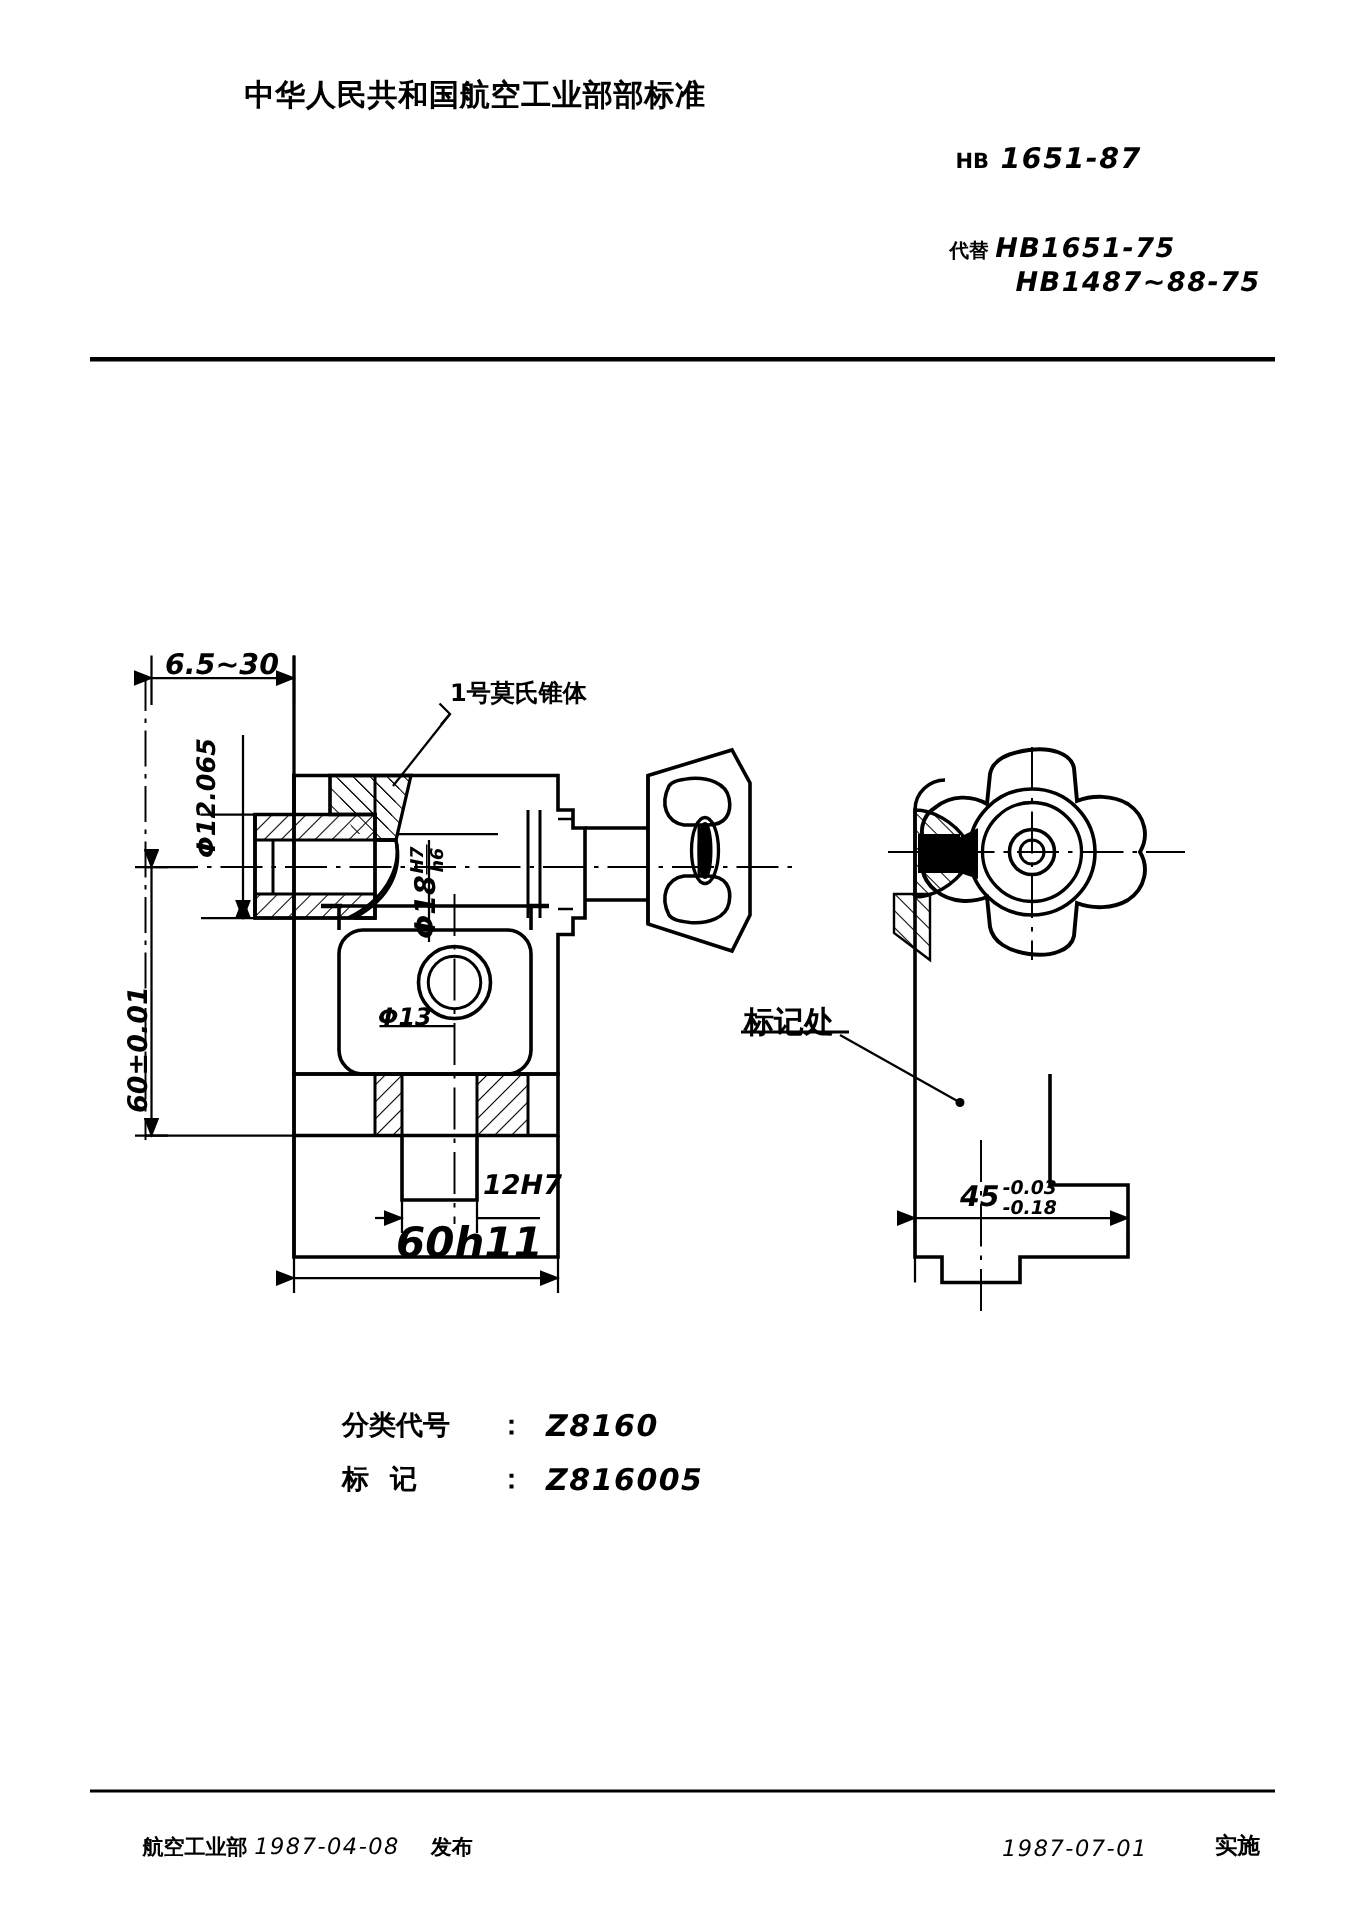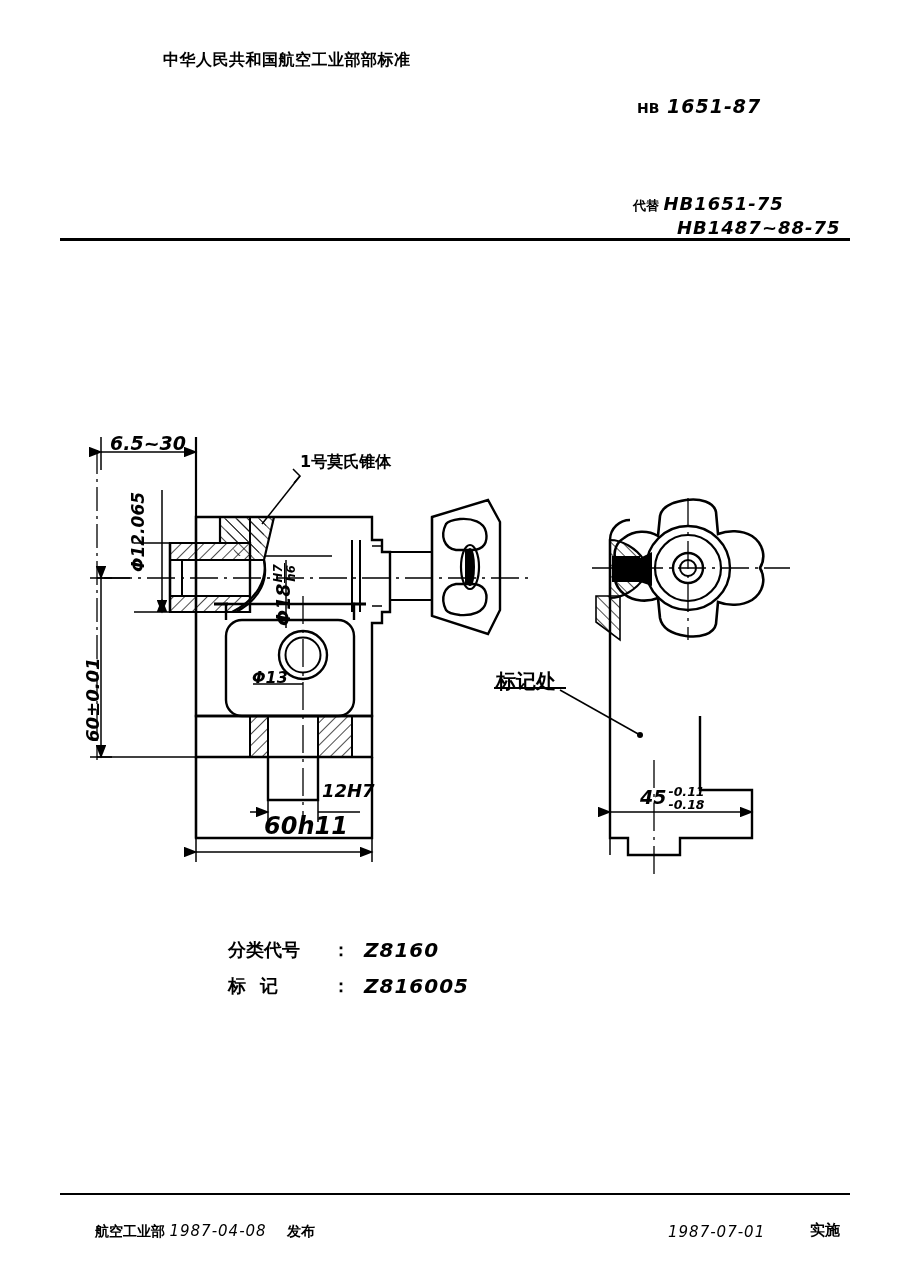--- a/index.html
+++ b/index.html
@@ -17,21 +17,21 @@
     background: #ffffff;
     overflow: hidden;
   }
 
   
   .hdr-ministry {
     position: absolute;
     left: 163px;
     top: 50px;
     font-family: Liberation Mono, monospace;
-    font-size: 16px;
+    font-size: 20px;
     font-weight: bold;
     letter-spacing: 0.5px;
     color: #000;
     white-space: nowrap;
   }
   .hdr-stdno {
     position: absolute;
     left: 637px;
     top: 95px;
     font-size: 19px;
@@ -57,21 +57,20 @@
     letter-spacing: 30px;
     white-space: nowrap;
   }
   .hdr-replace {
     position: absolute;
     left: 633px;
     top: 155px;
     font-size: 14px;
     color: #000;
     white-space: nowrap;
-    margin-top: 38px;
   }
   .hdr-replace .lbl {
     font-size: 13px;
     font-weight: bold;
   }
   .hdr-replace .val {
     font-size: 18px;
     font-style: italic;
     font-weight: bold;
     letter-spacing: 1px;
@@ -399,28 +398,28 @@
   <div class="lbl rot90" style="left:272px; top:626px; font-size:19px;">
     <span>Φ18</span><span class="frac"><span class="num">H7</span><span class="den">h6</span></span>
   </div>
 
   <div class="lbl rot90" style="left:82px; top:742px; font-size:18px;">60±0.01</div>
 
   <div class="lbl" style="left:252px; top:668px; font-size:16px;">Φ13</div>
 
   <div class="lbl" style="left:322px; top:780px; font-size:18px;">12H7</div>
 
-  <div class="lbl" style="left:264px; top:812px; font-size:24px;">60h11</div>
+  <div class="lbl" style="left:264px; top:812px; font-size:28px;">60h11</div>
 
   <div class="lbl cn" style="left:300px; top:452px; font-size:16px; font-weight:bold;">1号莫氏锥体</div>
 
   <div class="lbl cn" style="left:496px; top:668px; font-size:20px; font-weight:bold;">标记处</div>
 
   <div class="lbl" style="left:640px; top:786px; font-size:19px;">
-    <span>45</span><span class="tolstack"><span>-0.11</span><span>-0.18</span></span>
+    <span>45</span><span class="tolstack"><span>-0.03</span><span>-0.18</span></span>
   </div>
 
   <div class="codes">
     <div class="row">
       <span class="k">分类代号</span>
       <span class="colon">：</span>
       <span class="v">Z8160</span>
     </div>
     <div class="row">
       <span class="k sp">标记</span>

